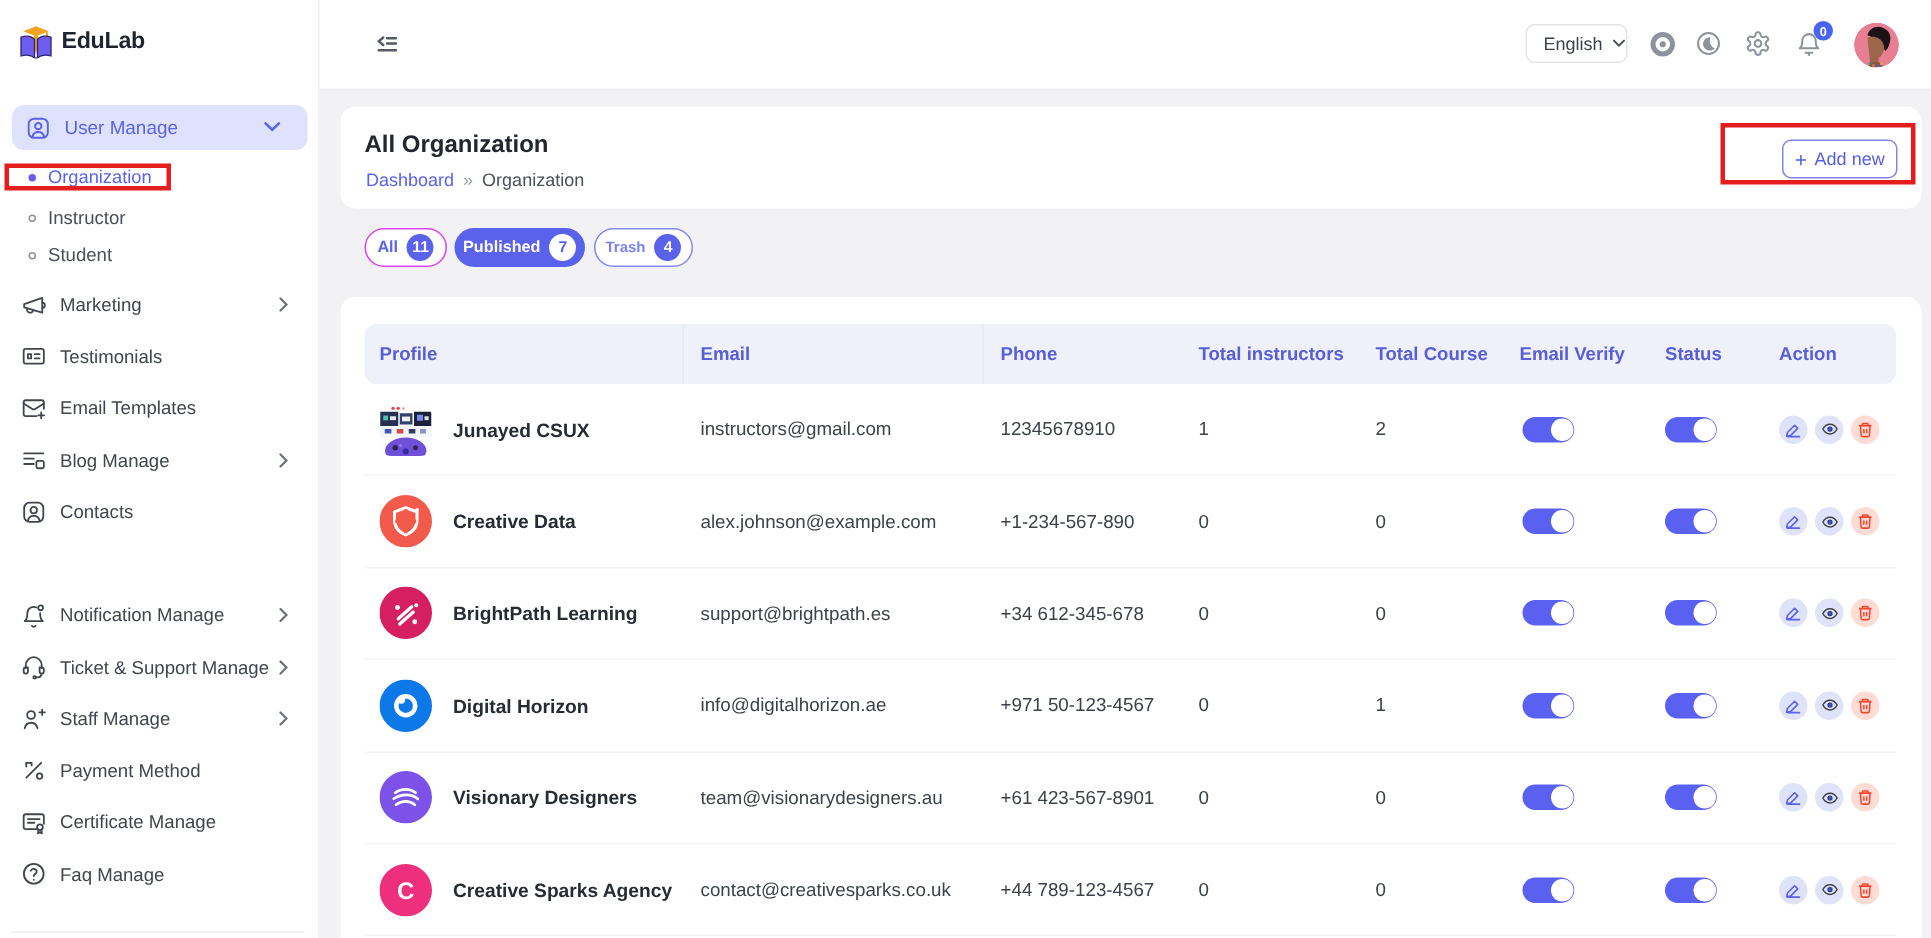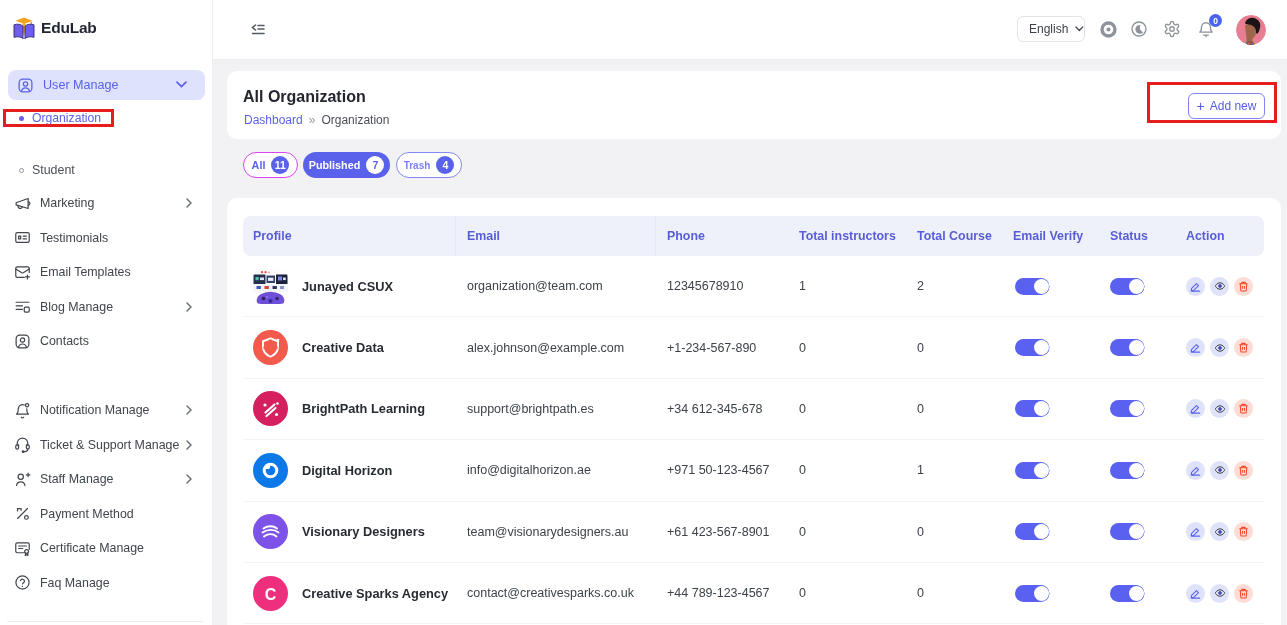--- a/index.html
+++ b/index.html
@@ -127,20 +127,24 @@
     <svg class="chev" width="11" height="7" viewBox="0 0 11 7" fill="none" stroke="#5a62e8" stroke-width="1.7" stroke-linecap="round">
         <path d="M1 1.2 L5.5 5.5 L10 1.2"></path>
       </svg>
   </div>
 
   <div id="sub-org" class="sub-item">
       <span class="dot"></span>
       <span class="stxt">Organization</span>
     </div>
   <div id="redbox1"></div>
+  <div id="sub-ins" class="sub-item">
+      <span class="odot"></span>
+      <span class="gtxt">Instructor</span>
+    </div>
   <div id="sub-stu" class="sub-item">
       <span class="odot"></span>
       <span class="gtxt">Student</span>
     </div>
   <div class="mitem" style="top:191px">
     <svg width="17" height="17" viewBox="0 0 24 24" fill="none" stroke="#41454d" stroke-width="1.7" stroke-linecap="round" stroke-linejoin="round">
         <path d="M3 11l17-6v14L3 14v-3z"></path>
         <path d="M20 9.5a2.5 2.5 0 0 1 0 5"></path>
         <path d="M11.6 16.8a3 3 0 1 1-5.8-1.6"></path>
       </svg>
@@ -339,21 +343,21 @@
           <rect x="19.5" y="17" width="4.4" height="3" fill="#2e3a62"></rect>
           <rect x="27" y="17" width="4" height="3" fill="#8a93c8"></rect>
         <ellipse cx="17.5" cy="31.5" rx="13.8" ry="8.8" fill="#6d4fd8"></ellipse>
         <circle cx="10.5" cy="29.5" r="1.8" fill="#2a2250"></circle>
           <circle cx="17.5" cy="32" r="2" fill="#38299e"></circle>
           <circle cx="24" cy="29.5" r="1.6" fill="#2a2250"></circle>
           <circle cx="14" cy="28" r="1.1" fill="#8f7ae8"></circle>
       </svg>
       <span class="name" style="margin-left:14px">Junayed CSUX</span>
     </div>
-    <span class="cell co-email">organization@team.com</span>
+    <span class="cell co-email">instructors@gmail.com</span>
     <span class="cell co-phone">12345678910</span>
     <span class="cell co-ti">1</span>
     <span class="cell co-tc">2</span>
     <div class="toggle co-ev">
         <div class="knob"></div>
       </div>
     <div class="toggle co-st">
         <div class="knob"></div>
       </div>
     <div class="co-ac">

